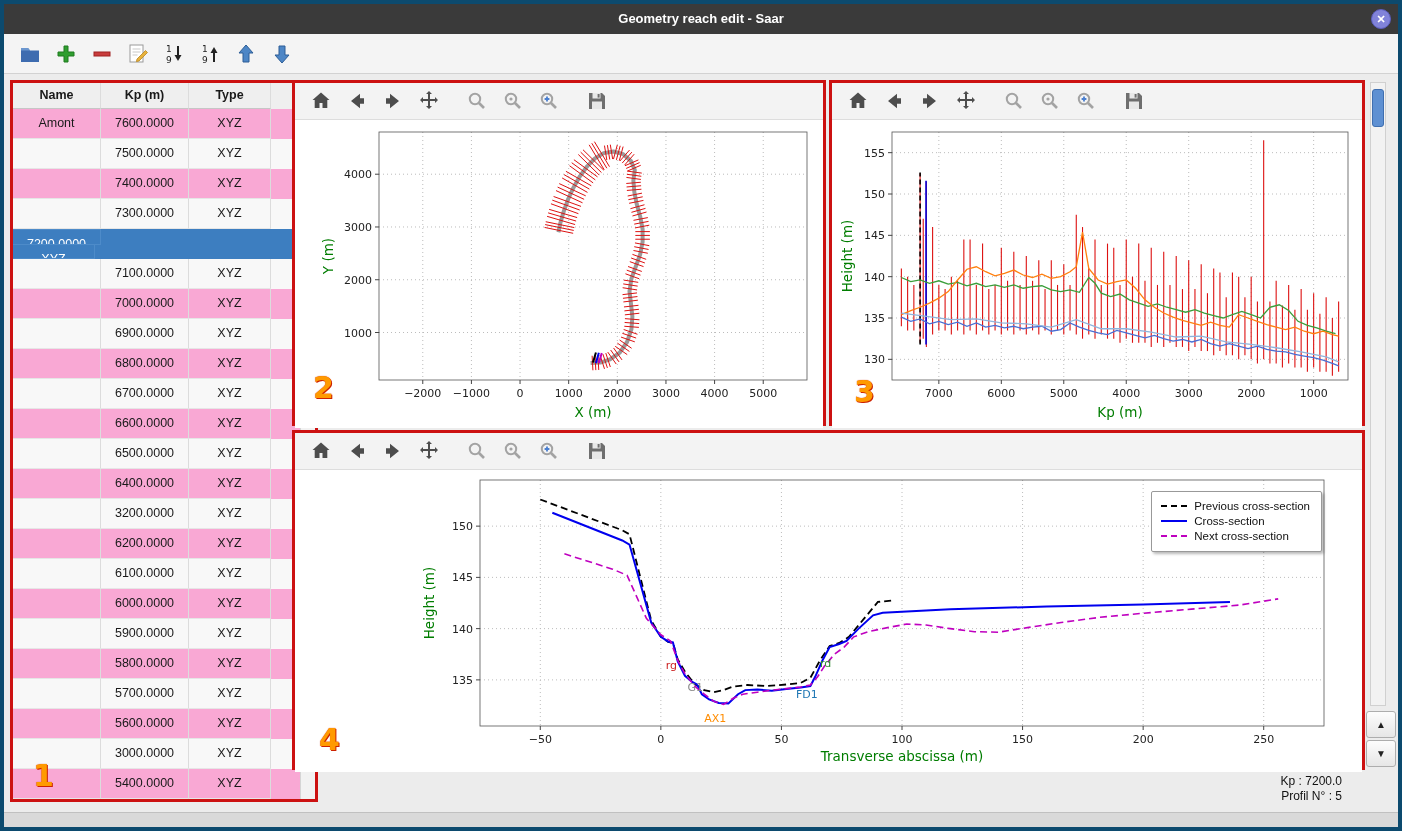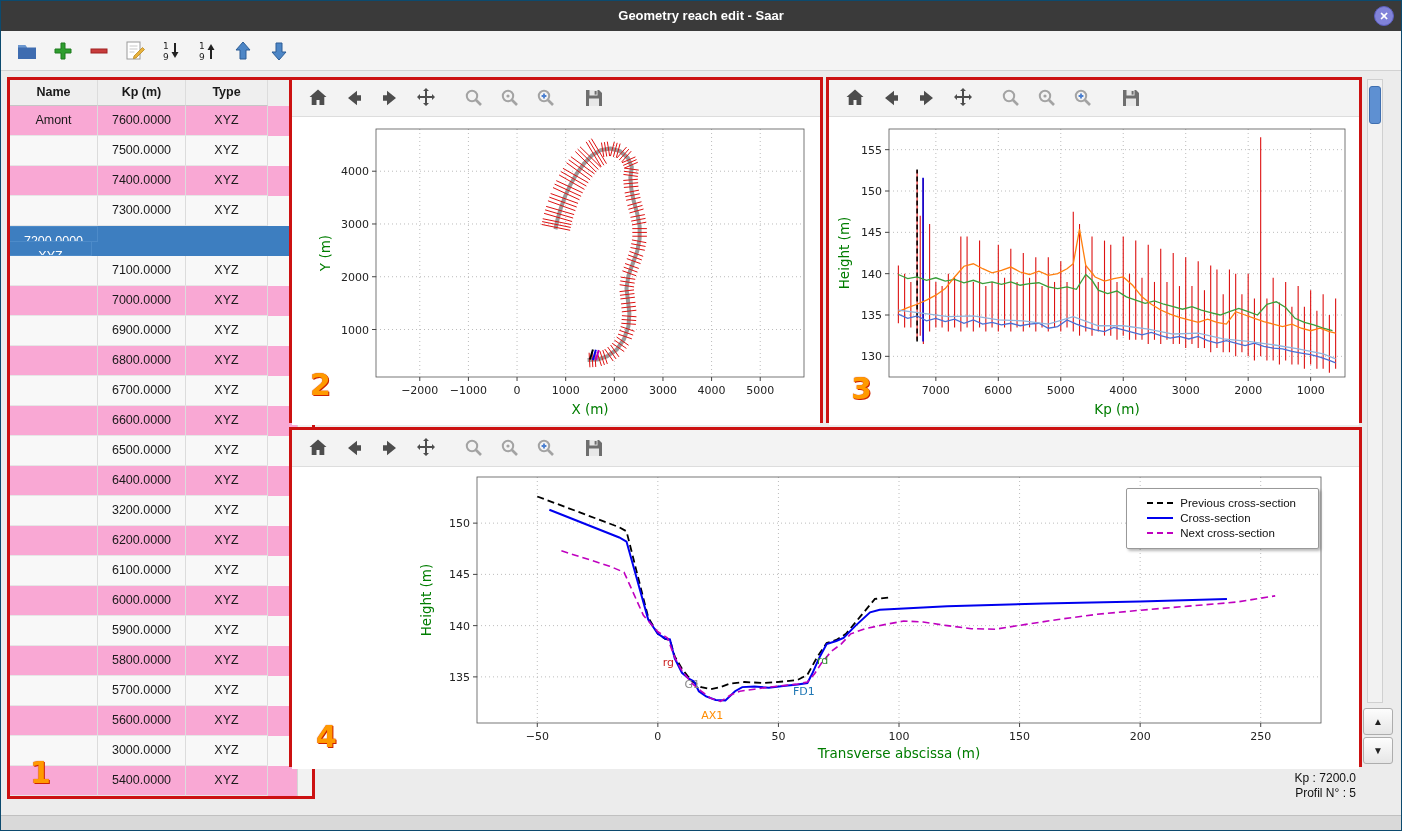--- a/index.html
+++ b/index.html
@@ -1,18 +1,18 @@
 <!DOCTYPE html>
 <html><head>
 <meta charset="utf-8">
 <style>
   html,body{margin:0;padding:0;}
   body{width:1402px;height:831px;position:relative;background:#ececec;
        font-family:"Liberation Sans",sans-serif;overflow:hidden;}
-  .frame{position:absolute;inset:0;border:1px solid #0c4a6e;box-sizing:border-box;}
+  .frame{position:absolute;inset:0;border:4px solid #0c4a6e;box-sizing:border-box;}
 
   
   .titlebar{position:absolute;left:0;top:0;right:0;height:30px;background:#3a3a3a;
             color:#fff;font-size:13px;font-weight:bold;text-align:center;line-height:30px;}
   .close-btn{position:absolute;right:7px;top:5px;width:20px;height:20px;border-radius:50%;
              background:#8183d9;border:1px solid #5c5ec0;color:#fff;font-size:11px;
              line-height:18px;text-align:center;cursor:default;box-sizing:border-box;}
 
   
   .app-toolbar{position:absolute;left:0;top:30px;right:0;height:40px;background:#f4f4f4;
@@ -56,38 +56,38 @@
         color:#ff9a00;text-shadow:0 0 1px #cc2200,1px 1px 0 #cc2200;pointer-events:none;}
   #num1{left:20px;bottom:6px;}
   #num2{left:18px;bottom:18px;}
   #num3{left:22px;bottom:14px;}
   #num4{left:24px;bottom:10px;}
 
   
   .legend{position:absolute;right:40px;top:58px;background:#fff;border:1px solid #999;
           border-radius:2px;padding:5px 10px 6px 8px;box-shadow:2px 2px 3px rgba(0,0,0,.28);
           font-size:11.5px;color:#111;}
-  .lrow{display:flex;align-items:center;gap:7px;margin:3px 12px;}
+  .lrow{display:flex;align-items:center;gap:7px;margin:3px 1px;}
   .lsample{display:inline-block;width:26px;height:0;}
   .ls-prev{border-top:2px dashed #000;}
   .ls-cur{border-top:2px solid #0000ee;}
   .ls-next{border-top:2px dashed #bf00bf;}
 
   
   .vscroll{position:absolute;left:1366px;top:78px;width:16px;height:624px;background:#f2f2f2;
            border:1px solid #d0d0d0;box-sizing:border-box;}
   .vthumb{position:absolute;left:1px;top:6px;width:12px;height:38px;background:#5e90d2;
           border:1px solid #3f6fb0;border-radius:3px;box-sizing:border-box;}
   .navbtn{position:absolute;left:1362px;width:30px;height:27px;
           background:linear-gradient(#fdfdfd,#e6e6e6);border:1px solid #adadad;border-radius:3px;
           font-size:10px;color:#222;text-align:center;line-height:25px;padding:0;box-sizing:border-box;}
   #nav-up{top:707px;}
   #nav-down{top:736px;}
 
-  .status-text{position:absolute;right:45px;font-size:12px;color:#111;text-align:right;}
+  .status-text{position:absolute;right:56px;font-size:12px;color:#111;text-align:right;}
   #status-kp{top:770px;}
   #status-profil{top:785px;}
 
   .bottom-strip{position:absolute;left:0;right:0;bottom:0;height:14px;background:#d9d9d9;
                 border-top:1px solid #c0c0c0;}
 </style>
 </head>
 <body>
 
 <div class="frame">

